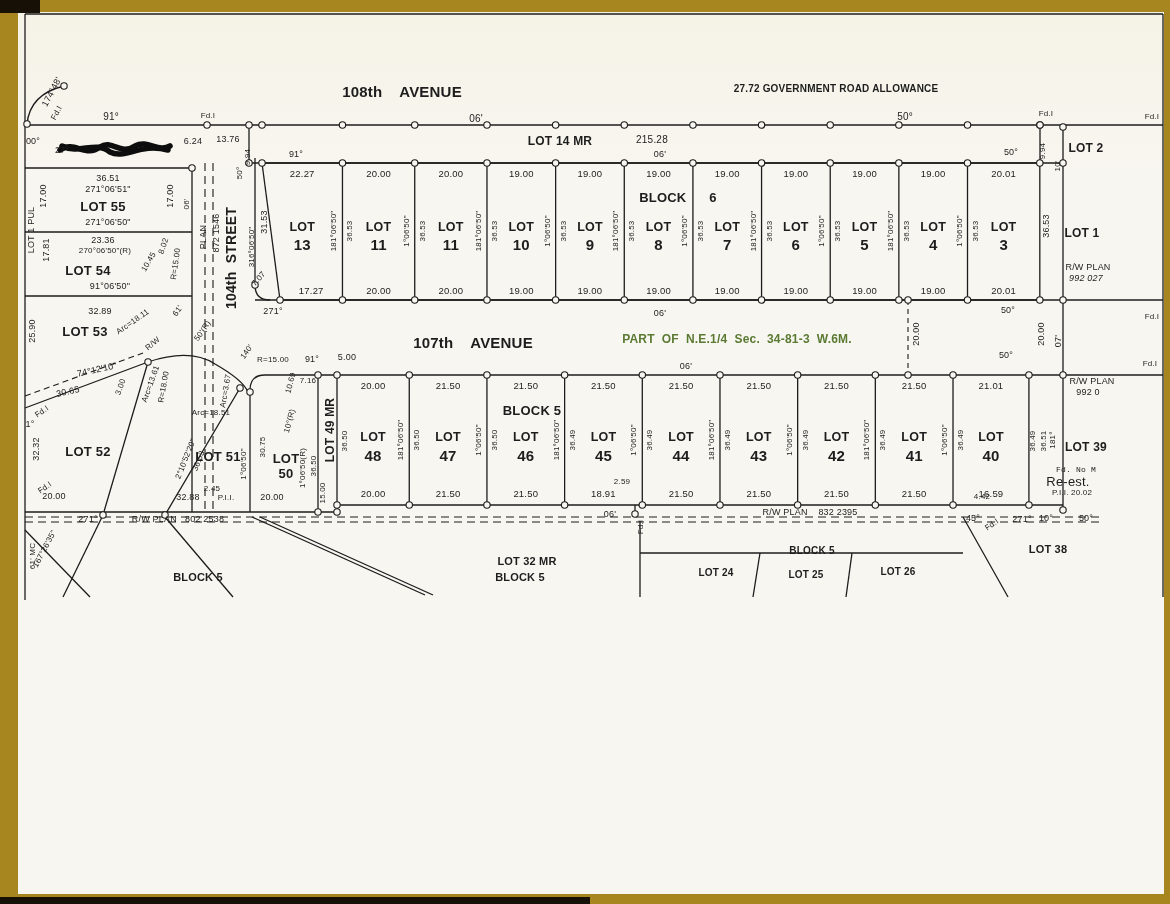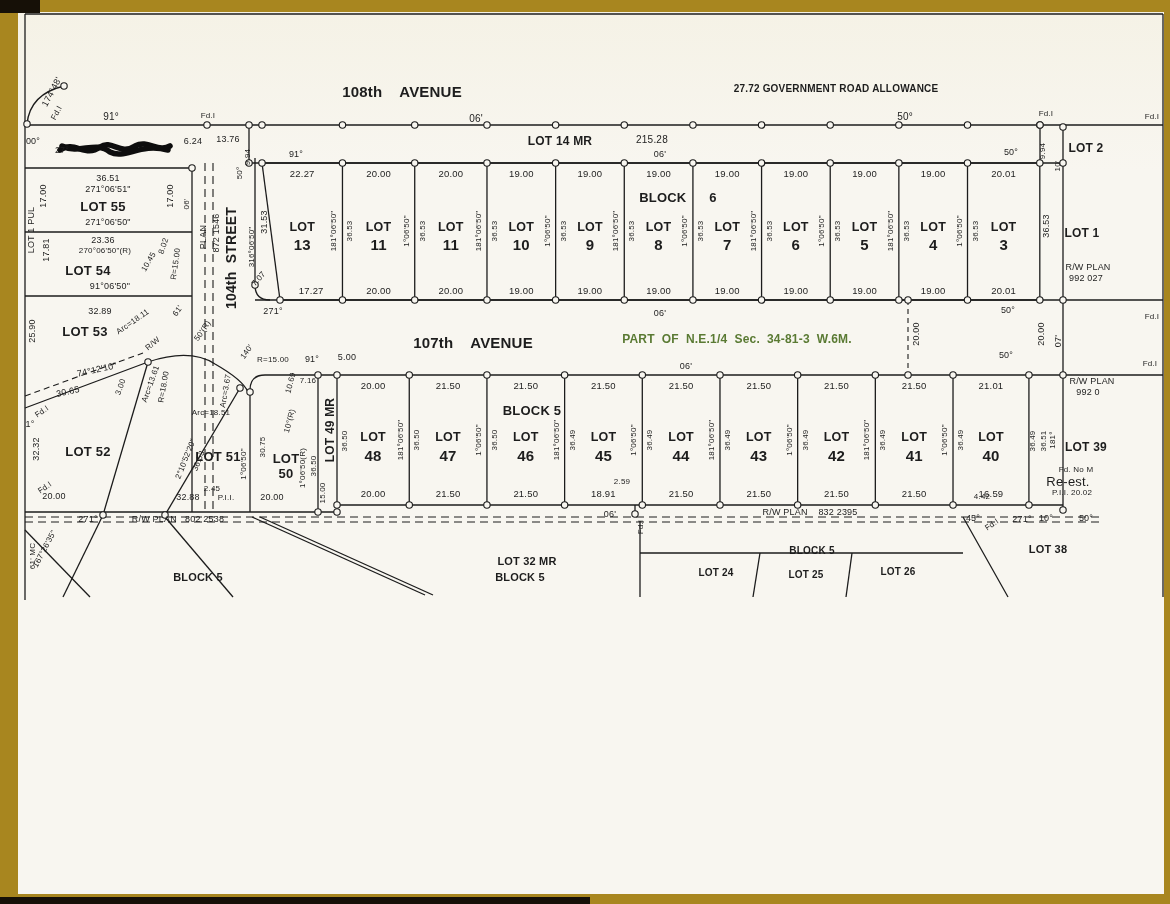--- a/index.html
+++ b/index.html
@@ -328,21 +328,21 @@
       <div class="lbl b" style="left: 527px; top: 561px; font-size: 11px;">LOT 32 MR</div>
       <div class="lbl b" style="left: 520px; top: 577px; font-size: 11px;">BLOCK 5</div>
       <div class="lbl b" style="left: 198px; top: 577px; font-size: 11px;">BLOCK 5</div>
       <div class="lbl b" style="left: 812px; top: 551px; font-size: 10px;">BLOCK 5</div>
       <div class="lbl b" style="left: 716px; top: 573px; font-size: 10px;">LOT 24</div>
       <div class="lbl b" style="left: 806px; top: 575px; font-size: 10px;">LOT 25</div>
       <div class="lbl b" style="left: 898px; top: 572px; font-size: 10px;">LOT 26</div>
       <div class="lbl" style="left: 178px; top: 519px; font-size: 9px;">R/W PLAN   802 2538</div>
       <div class="lbl" style="left: 810px; top: 512px; font-size: 9px;">R/W PLAN    832 2395</div>
       <div class="lbl" style="left: 1088px; top: 267px; font-size: 9px;">R/W PLAN</div>
-      <div class="lbl" style="left: 1086px; top: 278px; font-size: 9px;">992 027</div>
+      <div class="lbl" style="left: 1086px; top: 278px; font-size: 9px; font-style: italic;">992 027</div>
       <div class="lbl" style="left: 1092px; top: 381px; font-size: 9px;">R/W PLAN</div>
       <div class="lbl" style="left: 1088px; top: 392px; font-size: 9px;">992 0</div>
       <div class="lbl" style="left: 203px; top: 237px; font-size: 9px; transform: translate(-50%, -50%) rotate(-90deg);">PLAN</div>
       <div class="lbl" style="left: 216px; top: 233px; font-size: 9px; transform: translate(-50%, -50%) rotate(-90deg);">872 1546</div>
       <div class="lbl" style="left: 52px; top: 92px; font-size: 9px; transform: translate(-50%, -50%) rotate(-62deg);">174°48'</div>
       <div class="lbl" style="left: 57px; top: 113px; font-size: 8px; transform: translate(-50%, -50%) rotate(-62deg);">Fd.I</div>
       <div class="lbl" style="left: 111px; top: 117px; font-size: 10px;">91°</div>
       <div class="lbl" style="left: 476px; top: 119px; font-size: 10px;">06'</div>
       <div class="lbl" style="left: 905px; top: 117px; font-size: 10px;">50°</div>
       <div class="lbl" style="left: 208px; top: 116px; font-size: 8px;">Fd.I</div>
@@ -423,21 +423,21 @@
       <div class="lbl" style="left: 1046px; top: 226px; font-size: 9px; transform: translate(-50%, -50%) rotate(-90deg);">36.53</div>
       <div class="lbl" style="left: 252px; top: 247px; font-size: 8px; transform: translate(-50%, -50%) rotate(-90deg);">316°06'50"</div>
       <div class="lbl" style="left: 264px; top: 222px; font-size: 9px; transform: translate(-50%, -50%) rotate(-90deg);">31.53</div>
       <div class="lbl" style="left: 259px; top: 279px; font-size: 8px; transform: translate(-50%, -50%) rotate(-48deg);">7.07</div>
       <div class="lbl" style="left: 345px; top: 441px; font-size: 8px; transform: translate(-50%, -50%) rotate(-90deg);">36.50</div>
       <div class="lbl" style="left: 1033px; top: 441px; font-size: 8px; transform: translate(-50%, -50%) rotate(-90deg);">36.49</div>
       <div class="lbl" style="left: 1044px; top: 441px; font-size: 8px; transform: translate(-50%, -50%) rotate(-90deg);">36.51</div>
       <div class="lbl" style="left: 1053px; top: 440px; font-size: 8px; transform: translate(-50%, -50%) rotate(-90deg);">181°</div>
       <div class="lbl" style="left: 622px; top: 482px; font-size: 8px;">2.59</div>
       <div class="lbl" style="left: 641px; top: 527px; font-size: 8px; transform: translate(-50%, -50%) rotate(-90deg);">Fd.I</div>
-      <div class="lbl" style="left: 1076px; top: 470px; font-size: 8px;">Fd. No M</div>
+      <div class="lbl" style="left: 1076px; top: 470px; font-size: 8px; font-family: Liberation Mono, monospace;">Fd. No M</div>
       <div class="lbl" style="left: 1068px; top: 481px; font-size: 13px;">Re-est.</div>
       <div class="lbl" style="left: 1072px; top: 493px; font-size: 8px;">P.I.I. 20.02</div>
       <div class="lbl" style="left: 982px; top: 497px; font-size: 8px;">4.42</div>
       <div class="lbl" style="left: 973px; top: 518px; font-size: 9px;">45°</div>
       <div class="lbl" style="left: 1022px; top: 519px; font-size: 9px;">271°</div>
       <div class="lbl" style="left: 1046px; top: 518px; font-size: 9px;">10°</div>
       <div class="lbl" style="left: 1086px; top: 518px; font-size: 9px;">50°</div>
       <div class="lbl" style="left: 992px; top: 525px; font-size: 8px; transform: translate(-50%, -50%) rotate(-35deg);">Fd.I</div>
       <div class="lbl" style="left: 610px; top: 514px; font-size: 9px;">06'</div>
       <div class="lbl" style="left: 33px; top: 556px; font-size: 8px; transform: translate(-50%, -50%) rotate(-90deg);">61' MC</div>

